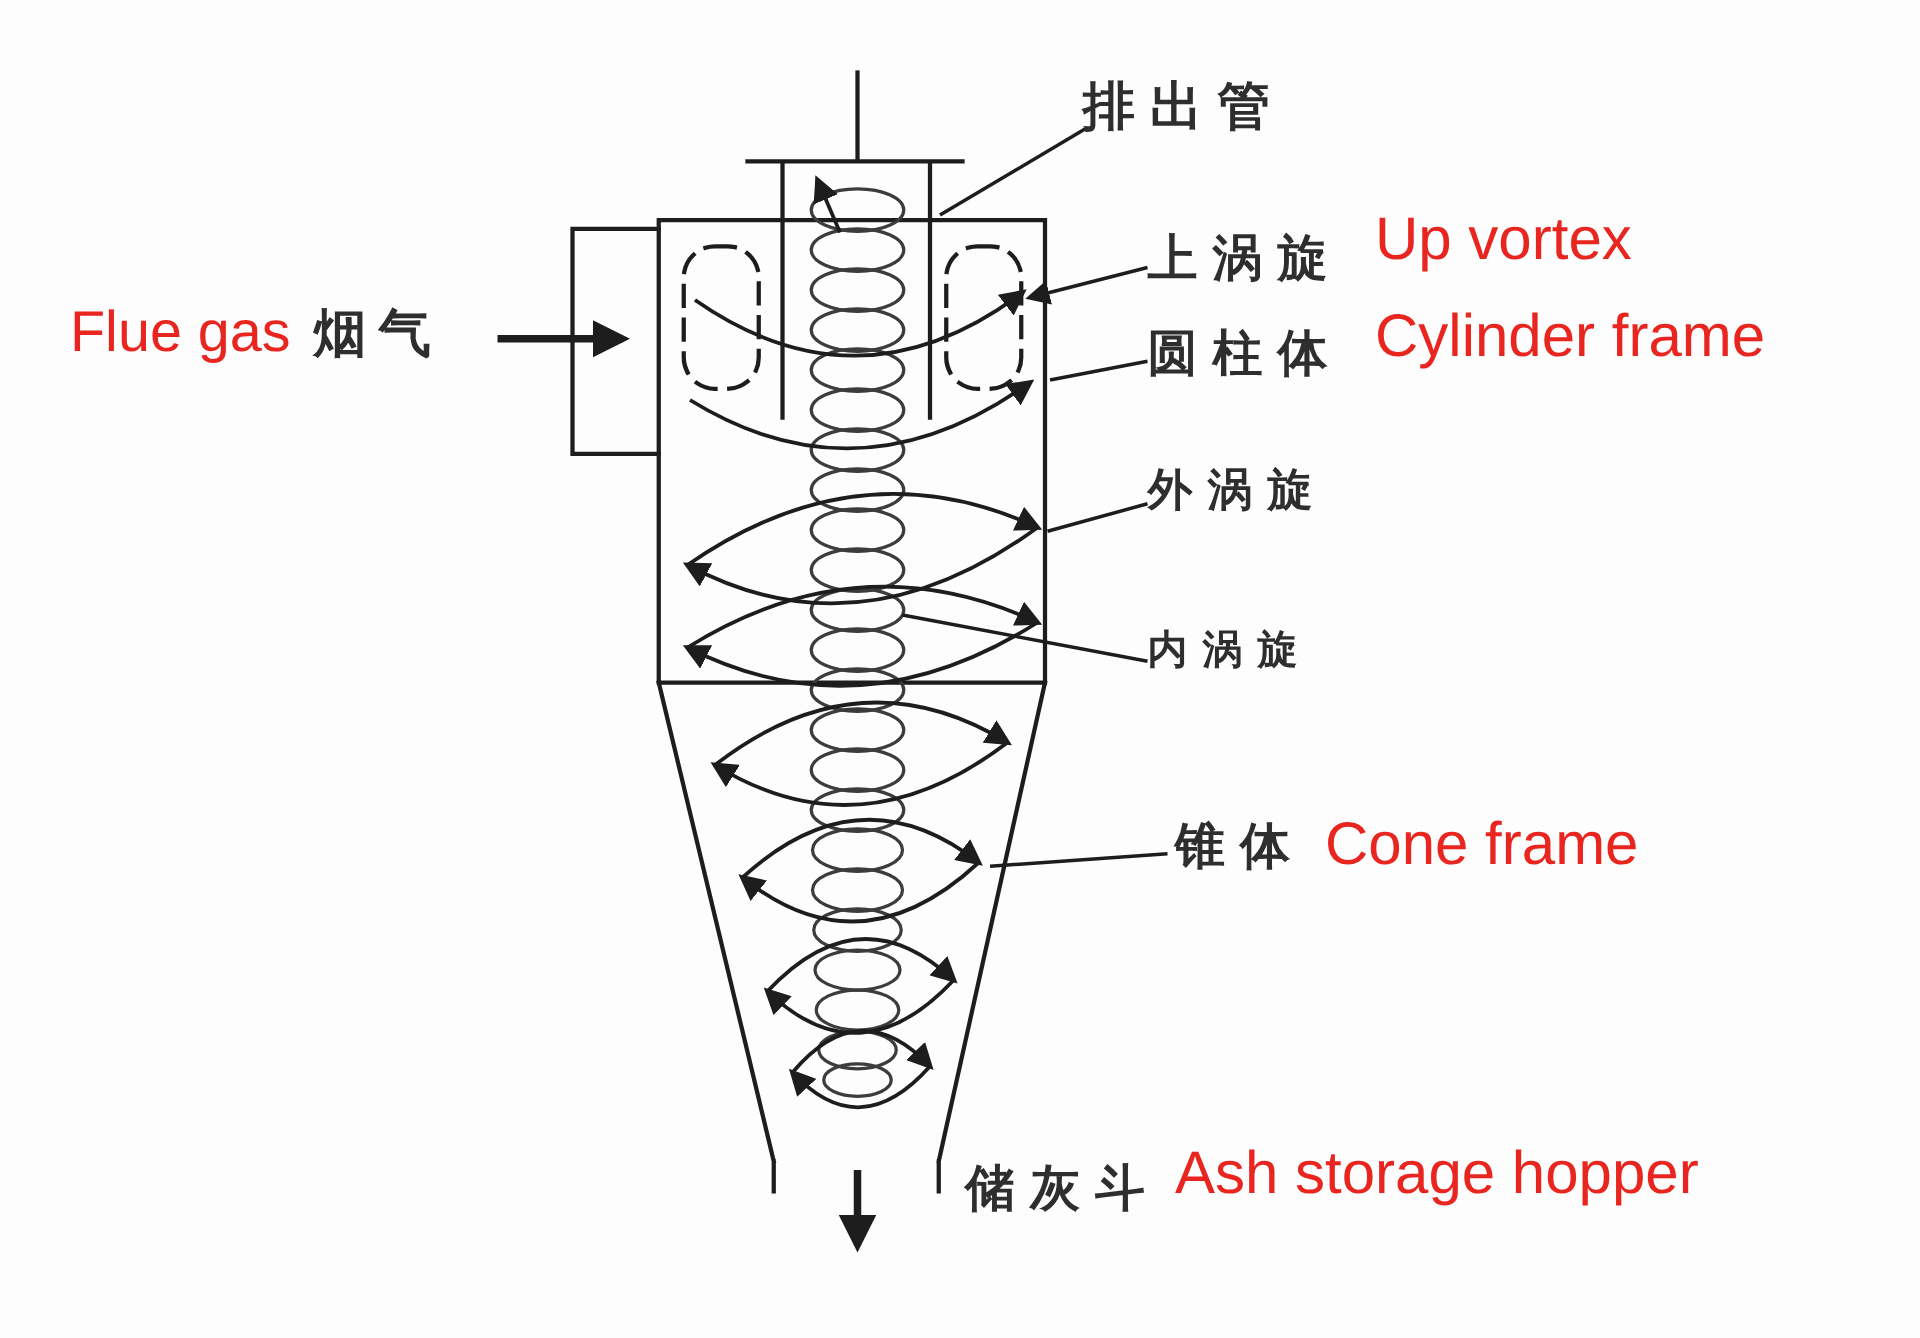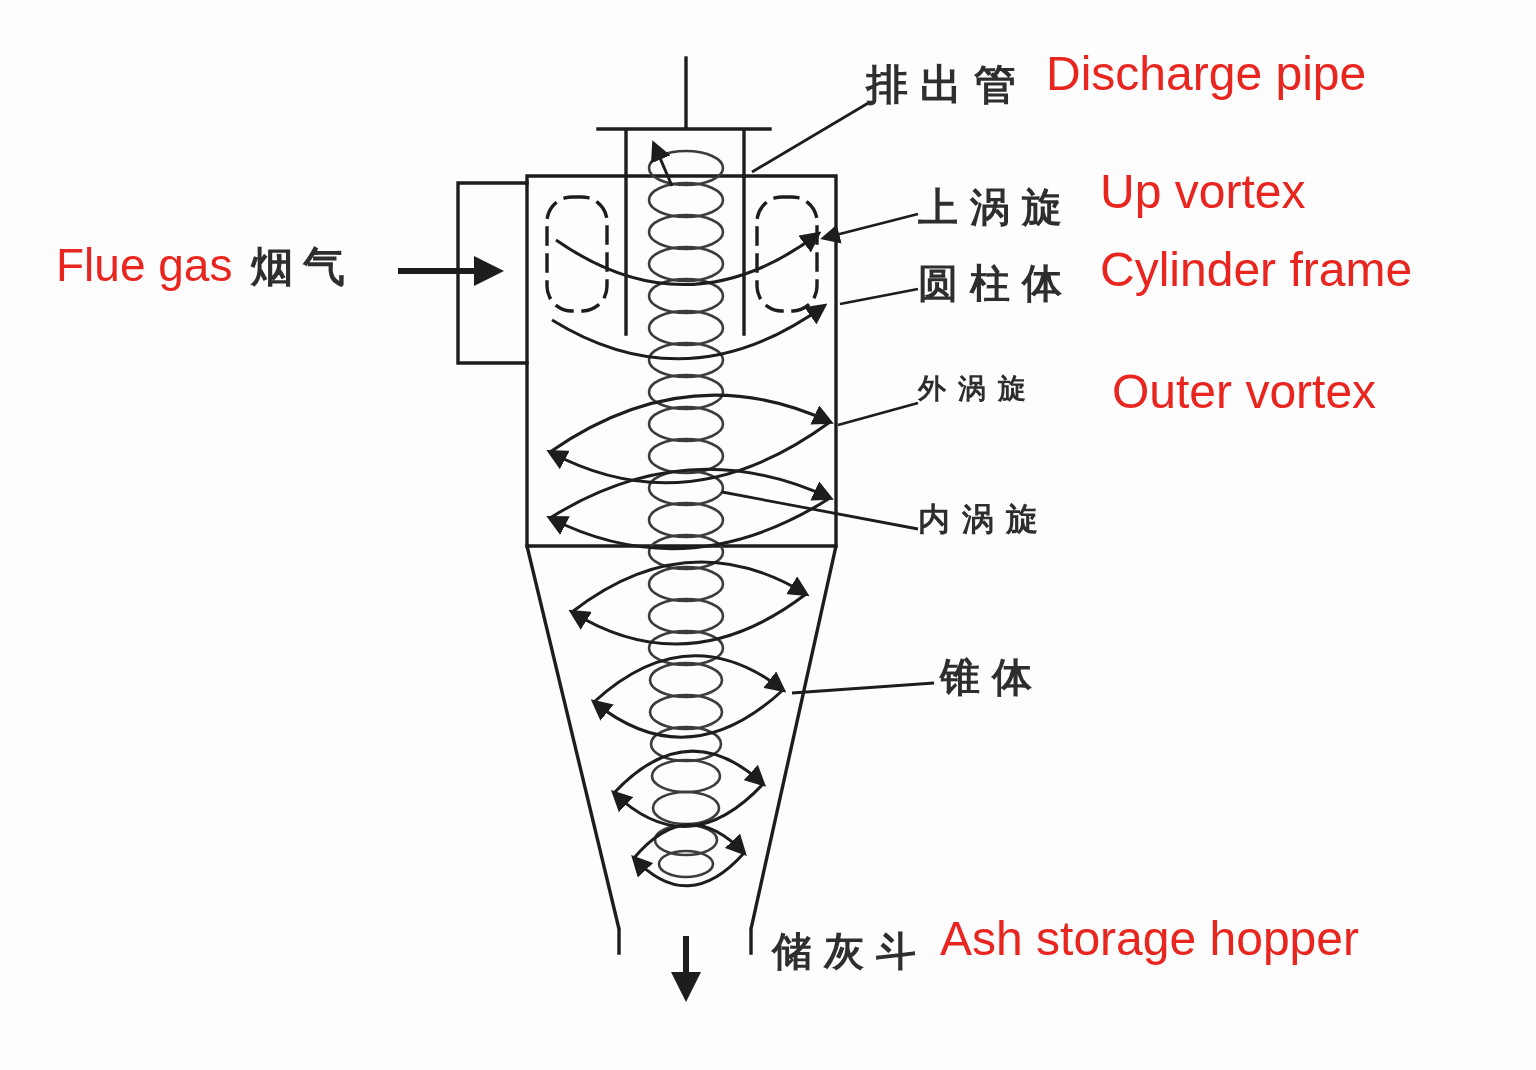--- a/index.html
+++ b/index.html
@@ -120,31 +120,30 @@
       <path class="leader" d="M934 683 L792 693"></path>
     </g>
   </svg>
 
   <div class="label" style="left:56px;top:241px">
     <span class="en" style="font-size:46px">Flue gas</span>
     <span class="zh inline-zh">烟气</span>
   </div>
 
   <div class="label zh" style="left:866px;top:62px">排出管</div>
-  <div class="label en" style="left:1046px;top:48px">Discharge pipe</div>
 
   <div class="label zh" style="left:918px;top:186px;font-size:40px">上涡旋</div>
   <div class="label en" style="left:1100px;top:166px">Up vortex</div>
 
   <div class="label zh" style="left:918px;top:262px;font-size:40px">圆柱体</div>
   <div class="label en" style="left:1100px;top:244px">Cylinder frame</div>
 
-  <div class="label zh" style="left:918px;top:374px;font-size:28px">外涡旋</div>
-  <div class="label en" style="left:1112px;top:366px">Outer vortex</div>
+  <div class="label zh" style="left:918px;top:374px;font-size:36px">外涡旋</div>
 
   <div class="label zh" style="left:918px;top:502px;font-size:32px">内涡旋</div>
 
   <div class="label zh" style="left:940px;top:656px;font-size:40px">锥体</div>
+  <div class="label en" style="left:1060px;top:650px">Cone frame</div>
 
   <div class="label zh" style="left:772px;top:930px;font-size:40px">储灰斗</div>
   <div class="label en" style="left:940px;top:913px">Ash storage hopper</div>
 
 </div>
 
 </body></html>

